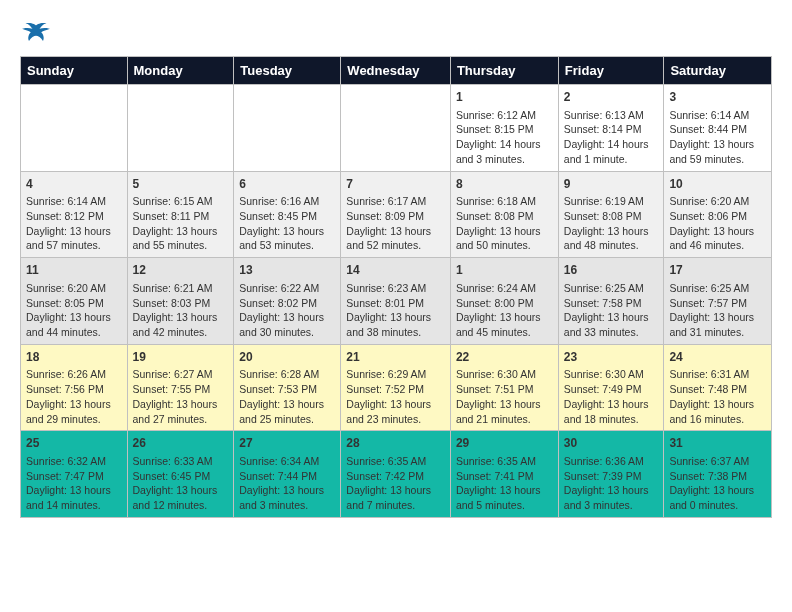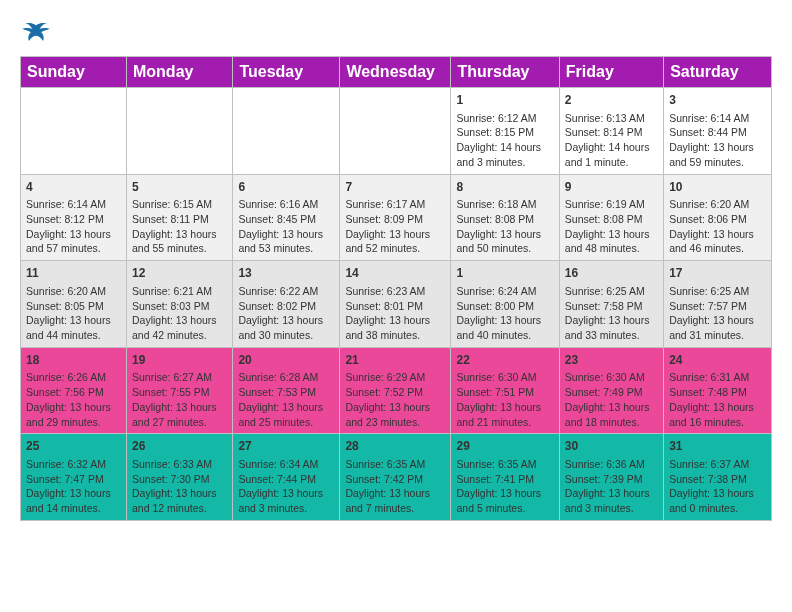--- a/index.html
+++ b/index.html
@@ -48,25 +48,25 @@
       font-size: 16px;
       color: #444;
       margin-top: 2px;
     }
     .calendar {
       width: 100%;
       border-collapse: collapse;
       font-size: 11px;
     }
     .calendar thead th {
-      background: #a21caf;
+      background: #0f172a;
       color: #fff;
       text-align: left;
       padding: 6px 6px;
-      font-size: 16px;
+      font-size: 13px;
       font-weight: bold;
       border: 1px solid #c0c0c0;
     }
     .calendar tbody td {
       vertical-align: top;
       border: 1px solid #c0c0c0;
       padding: 4px 5px;
       width: 113px;
       height: 80px;
       background: #fff;
@@ -83,21 +83,21 @@
       margin-bottom: 2px;
       display: block;
     }
     .empty-cell {
       background: #fff !important;
     }
     
     .calendar tbody tr:nth-child(1) td { background: #fff; }
     .calendar tbody tr:nth-child(2) td { background: #f0f0f0; }
     .calendar tbody tr:nth-child(3) td { background: #e5e5e5; }
-    .calendar tbody tr:nth-child(4) td { background: #ec4899; }
+    .calendar tbody tr:nth-child(4) td { background: #fef9c3; }
     .calendar tbody tr:nth-child(5) td { background: #14b8a6; }
     .calendar tbody tr:nth-child(6) td { background: #f0f0f0; }
   </style>
 </head>
 <body>
 
 <div class="header-area">
   <div class="logo">
     <svg class="logo-bird" viewBox="0 0 36 32">
       <path d="M18 6 C18 6 24 2 30 4 C26 4 24 8 22 10 C28 8 34 10 34 10 C30 12 26 12 24 14 C26 16 28 20 26 24 C24 20 20 18 18 18 C16 18 12 20 10 24 C8 20 10 16 12 14 C10 12 6 12 2 10 C2 10 8 8 14 10 C12 8 10 4 6 4 C12 2 18 6 18 6 Z" fill="#1a6fab"></path>
@@ -231,21 +231,21 @@
           <div>Sunrise: 6:23 AM</div>
           <div>Sunset: 8:01 PM</div>
           <div>Daylight: 13 hours</div>
           <div>and 38 minutes.</div>
         </td>
         <td>
           <span class="day-number">1</span>
           <div>Sunrise: 6:24 AM</div>
           <div>Sunset: 8:00 PM</div>
           <div>Daylight: 13 hours</div>
-          <div>and 40 minutes.</div>
+          <div>and 45 minutes.</div>
         </td>
         <td>
           <span class="day-number">16</span>
           <div>Sunrise: 6:25 AM</div>
           <div>Sunset: 7:58 PM</div>
           <div>Daylight: 13 hours</div>
           <div>and 33 minutes.</div>
         </td>
         <td>
           <span class="day-number">17</span>
@@ -310,21 +310,21 @@
         <td>
           <span class="day-number">25</span>
           <div>Sunrise: 6:32 AM</div>
           <div>Sunset: 7:47 PM</div>
           <div>Daylight: 13 hours</div>
           <div>and 14 minutes.</div>
         </td>
         <td>
           <span class="day-number">26</span>
           <div>Sunrise: 6:33 AM</div>
-          <div>Sunset: 7:30 PM</div>
+          <div>Sunset: 6:45 PM</div>
           <div>Daylight: 13 hours</div>
           <div>and 12 minutes.</div>
         </td>
         <td>
           <span class="day-number">27</span>
           <div>Sunrise: 6:34 AM</div>
           <div>Sunset: 7:44 PM</div>
           <div>Daylight: 13 hours</div>
           <div>and 3 minutes.</div>
         </td>

